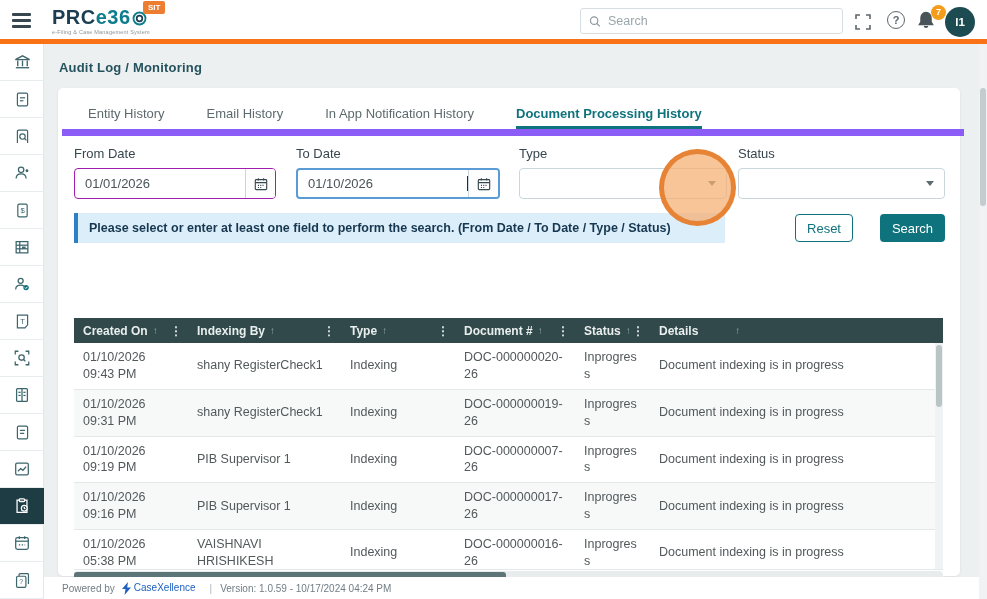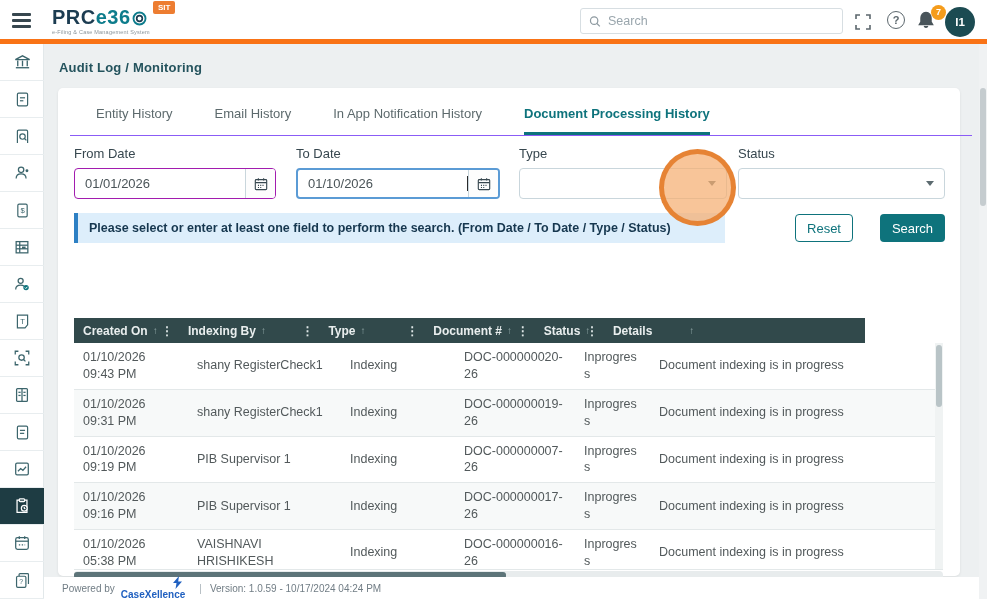--- a/index.html
+++ b/index.html
@@ -9,21 +9,21 @@
   
   .topbar { position:absolute; top:0; left:0; width:987px; height:44px; background:#fff; border-bottom:5px solid #f97316; z-index:30; }
   .hamburger { position:absolute; left:12px; top:13px; width:19px; height:17px; cursor:pointer; }
   .hamburger span { display:block; height:2.5px; background:#37474f; margin-bottom:3.5px; border-radius:1px; }
   .logo { position:absolute; left:52px; top:6px; }
   .logo-row { display:flex; align-items:center; }
   .logo-prc { font-size:20px; font-weight:bold; color:#1c3c51; letter-spacing:0.5px; }
   .logo-e36 { font-size:20px; font-weight:bold; color:#0d7c8c; letter-spacing:0.5px; }
   .logo-spiral { margin-left:1px; margin-top:2px; }
   .logo-tag { font-size:5.5px; color:#8a949a; margin-top:0px; letter-spacing:0.2px; }
-  .sit-badge { position:absolute; left:153px; top:1px; background:#ed7d31; color:#fff; font-size:8px; font-weight:bold; padding:2px 5px; border-radius:2px; }
+  .sit-badge { position:absolute; left:143px; top:1px; background:#ed7d31; color:#fff; font-size:8px; font-weight:bold; padding:2px 5px; border-radius:2px; }
   .search-box { position:absolute; left:580px; top:8px; width:263px; height:26px; border:1px solid #d7dee2; border-radius:3px; background:#fff; display:flex; align-items:center; padding:0 8px; }
   .search-box input { border:none; outline:none; font-size:12.5px; color:#49565c; width:100%; margin-left:7px; font-family:"Liberation Sans",sans-serif; background:transparent; }
   .search-box input::placeholder { color:#9aa6ad; }
   .top-icon { position:absolute; top:12px; width:20px; height:20px; cursor:pointer; }
   .help-circle { position:absolute; top:11px; left:887px; width:18px; height:18px; border:1.6px solid #5c676d; border-radius:50%; color:#5c676d; font-size:11px; font-weight:bold; text-align:center; line-height:16px; cursor:pointer; }
   .bell-wrap { position:absolute; left:916px; top:10px; width:24px; height:24px; cursor:pointer; }
   .notif-badge { position:absolute; right:-6px; top:-5px; min-width:15px; height:15px; background:#f59c1b; border-radius:50%; color:#fff; font-size:9px; font-weight:bold; text-align:center; line-height:15px; }
   .avatar { position:absolute; left:945px; top:7px; width:30px; height:30px; border-radius:50%; background:#1c4b52; color:#fff; font-size:11.5px; font-weight:bold; display:flex; align-items:center; justify-content:center; cursor:pointer; }
 
   
@@ -31,21 +31,21 @@
   .side-item { width:44px; height:37px; display:flex; align-items:center; justify-content:center; border-bottom:1px solid #e8edef; cursor:pointer; }
   .side-item svg { stroke:#3c656c; }
   .side-item.active { background:#1e3c43; }
   .side-item.active svg { stroke:#ffffff; }
 
   
   .breadcrumb { position:absolute; left:59px; top:60px; font-size:13px; font-weight:bold; color:#24535d; letter-spacing:0.2px; }
   .card { position:absolute; left:58px; top:88px; width:902px; height:488px; background:#fff; border-radius:5px; box-shadow:0 1px 3px rgba(0,0,0,0.08); }
 
   
-  .tabs { position:absolute; left:12px; top:18px; width:100%; height:30px; border-bottom:1px solid #8b5cf6; display:flex; padding-left:26px; }
+  .tabs { position:absolute; left:4px; top:18px; width:100%; height:30px; border-bottom:7px solid #8b5cf6; display:flex; padding-left:26px; }
   .tab { font-size:13px; color:#5d6a6d; margin-right:42px; padding-bottom:11px; cursor:pointer; white-space:nowrap; }
   .tab.active { color:#0e737c; font-weight:bold; border-bottom:3px solid #0e737c; }
 
   
   .filter-group { position:absolute; top:58px; }
   .filter-label { font-size:13px; color:#37474f; margin-bottom:7px; }
   .input-wrap { height:31px; border:1px solid #a21caf; border-radius:4px; background:#fff; display:flex; align-items:center; overflow:hidden; }
   .input-wrap.focused { border:2px solid #5b9bd5; }
   .input-wrap input { border:none; outline:none; font-size:13px; color:#4a5458; padding:0 10px; flex:1; min-width:0; font-family:"Liberation Sans",sans-serif; background:transparent; }
   .cal-btn { width:30px; height:100%; border-left:1px solid #c9d6dc; display:flex; align-items:center; justify-content:center; background:#fdfdfd; cursor:pointer; flex:none; }
@@ -56,40 +56,40 @@
   
   .click-circle { position:absolute; left:659px; top:149px; width:77px; height:77px; border-radius:50%; background:rgba(245,174,113,0.72); border:5px solid rgba(229,126,44,0.92); z-index:40; pointer-events:none; }
 
   
   .info-bar { position:absolute; left:16px; top:125px; width:651px; height:30px; background:#ddeefb; border-left:4px solid #2d80c4; display:flex; align-items:center; padding-left:11px; font-size:12.5px; font-weight:bold; color:#16374f; }
   .btn-reset { position:absolute; left:737px; top:126px; width:58px; height:28px; background:#fff; border:1px solid #0e737c; border-radius:4px; color:#0e737c; font-size:13px; font-family:"Liberation Sans",sans-serif; cursor:pointer; }
   .btn-search { position:absolute; left:822px; top:126px; width:65px; height:28px; background:#0e737c; border:none; border-radius:4px; color:#fff; font-size:13px; font-family:"Liberation Sans",sans-serif; cursor:pointer; }
 
   
   .table-wrap { position:absolute; left:16px; top:230px; width:869px; height:252px; overflow:hidden; border-bottom:1px solid #e3e8e9; }
-  .thead { display:flex; width:791px; height:25px; background:#31494b; color:#e9eeee; font-size:12px; font-weight:bold; align-items:center; }
+  .thead { display:flex; width:869px; height:25px; background:#31494b; color:#e9eeee; font-size:12px; font-weight:bold; align-items:center; }
   .th { display:flex; align-items:center; padding-left:9px; height:100%; position:relative; }
   .sort-arrow { color:#93a8a9; font-size:10px; margin-left:5px; }
   .kebab { position:absolute; right:6px; color:#dfe7e7; font-size:12px; font-weight:bold; letter-spacing:0; cursor:pointer; }
   .trow { display:flex; width:861px; min-height:46px; border-bottom:1px solid #e3e8e9; background:#fff; align-items:center; }
   .trow.alt { background:#f7f9f9; }
   .tcell { padding:6px 8px 6px 9px; font-size:12.5px; color:#52595b; overflow-wrap:anywhere; line-height:1.35; }
   .c0 { width:114px; } .c1 { width:153px; } .c2 { width:114px; } .c3 { width:120px; } .c4 { width:75px; } .c5 { width:285px;gap:32px; }
 
   
   .vscroll { position:absolute; right:0; top:25px; width:8px; height:227px; background:#f0f3f3; }
   .vscroll .thumb { position:absolute; top:2px; left:1px; width:6px; height:62px; background:#b9c4c7; border-radius:3px; }
   .hscroll { position:absolute; left:16px; top:483px; width:869px; height:9px; background:#e8eced; border-radius:4px; }
   .hscroll .thumb { position:absolute; left:0; top:1px; width:432px; height:7px; background:#5d7479; border-radius:3px; }
   .page-scroll { position:absolute; right:0; top:44px; width:8px; height:555px; background:#f0f2f3; z-index:25; }
   .page-scroll .thumb { position:absolute; top:44px; left:1px; width:6px; height:118px; background:#c5cccf; border-radius:3px; }
 
   
   .footer { position:absolute; left:44px; top:577px; width:943px; height:22px; background:#fff; display:flex; align-items:center; padding-left:18px; font-size:10px; color:#717d85; z-index:22; }
-  .brand { color:#2060c0; font-weight:bold; margin:0 6px 0 6px; display:flex; align-items:flex-end;flex-direction:column; }
+  .brand { color:#2060c0; font-weight:normal; margin:0 6px 0 6px; display:flex; align-items:flex-start; }
   .brand svg { margin-right:2px; }
   .footer .sep { margin:0 8px; color:#aab4ba; }
 </style>
 </head>
 <body>
 
 <div class="topbar">
   <div class="hamburger">
       <span></span>
       <span></span>

